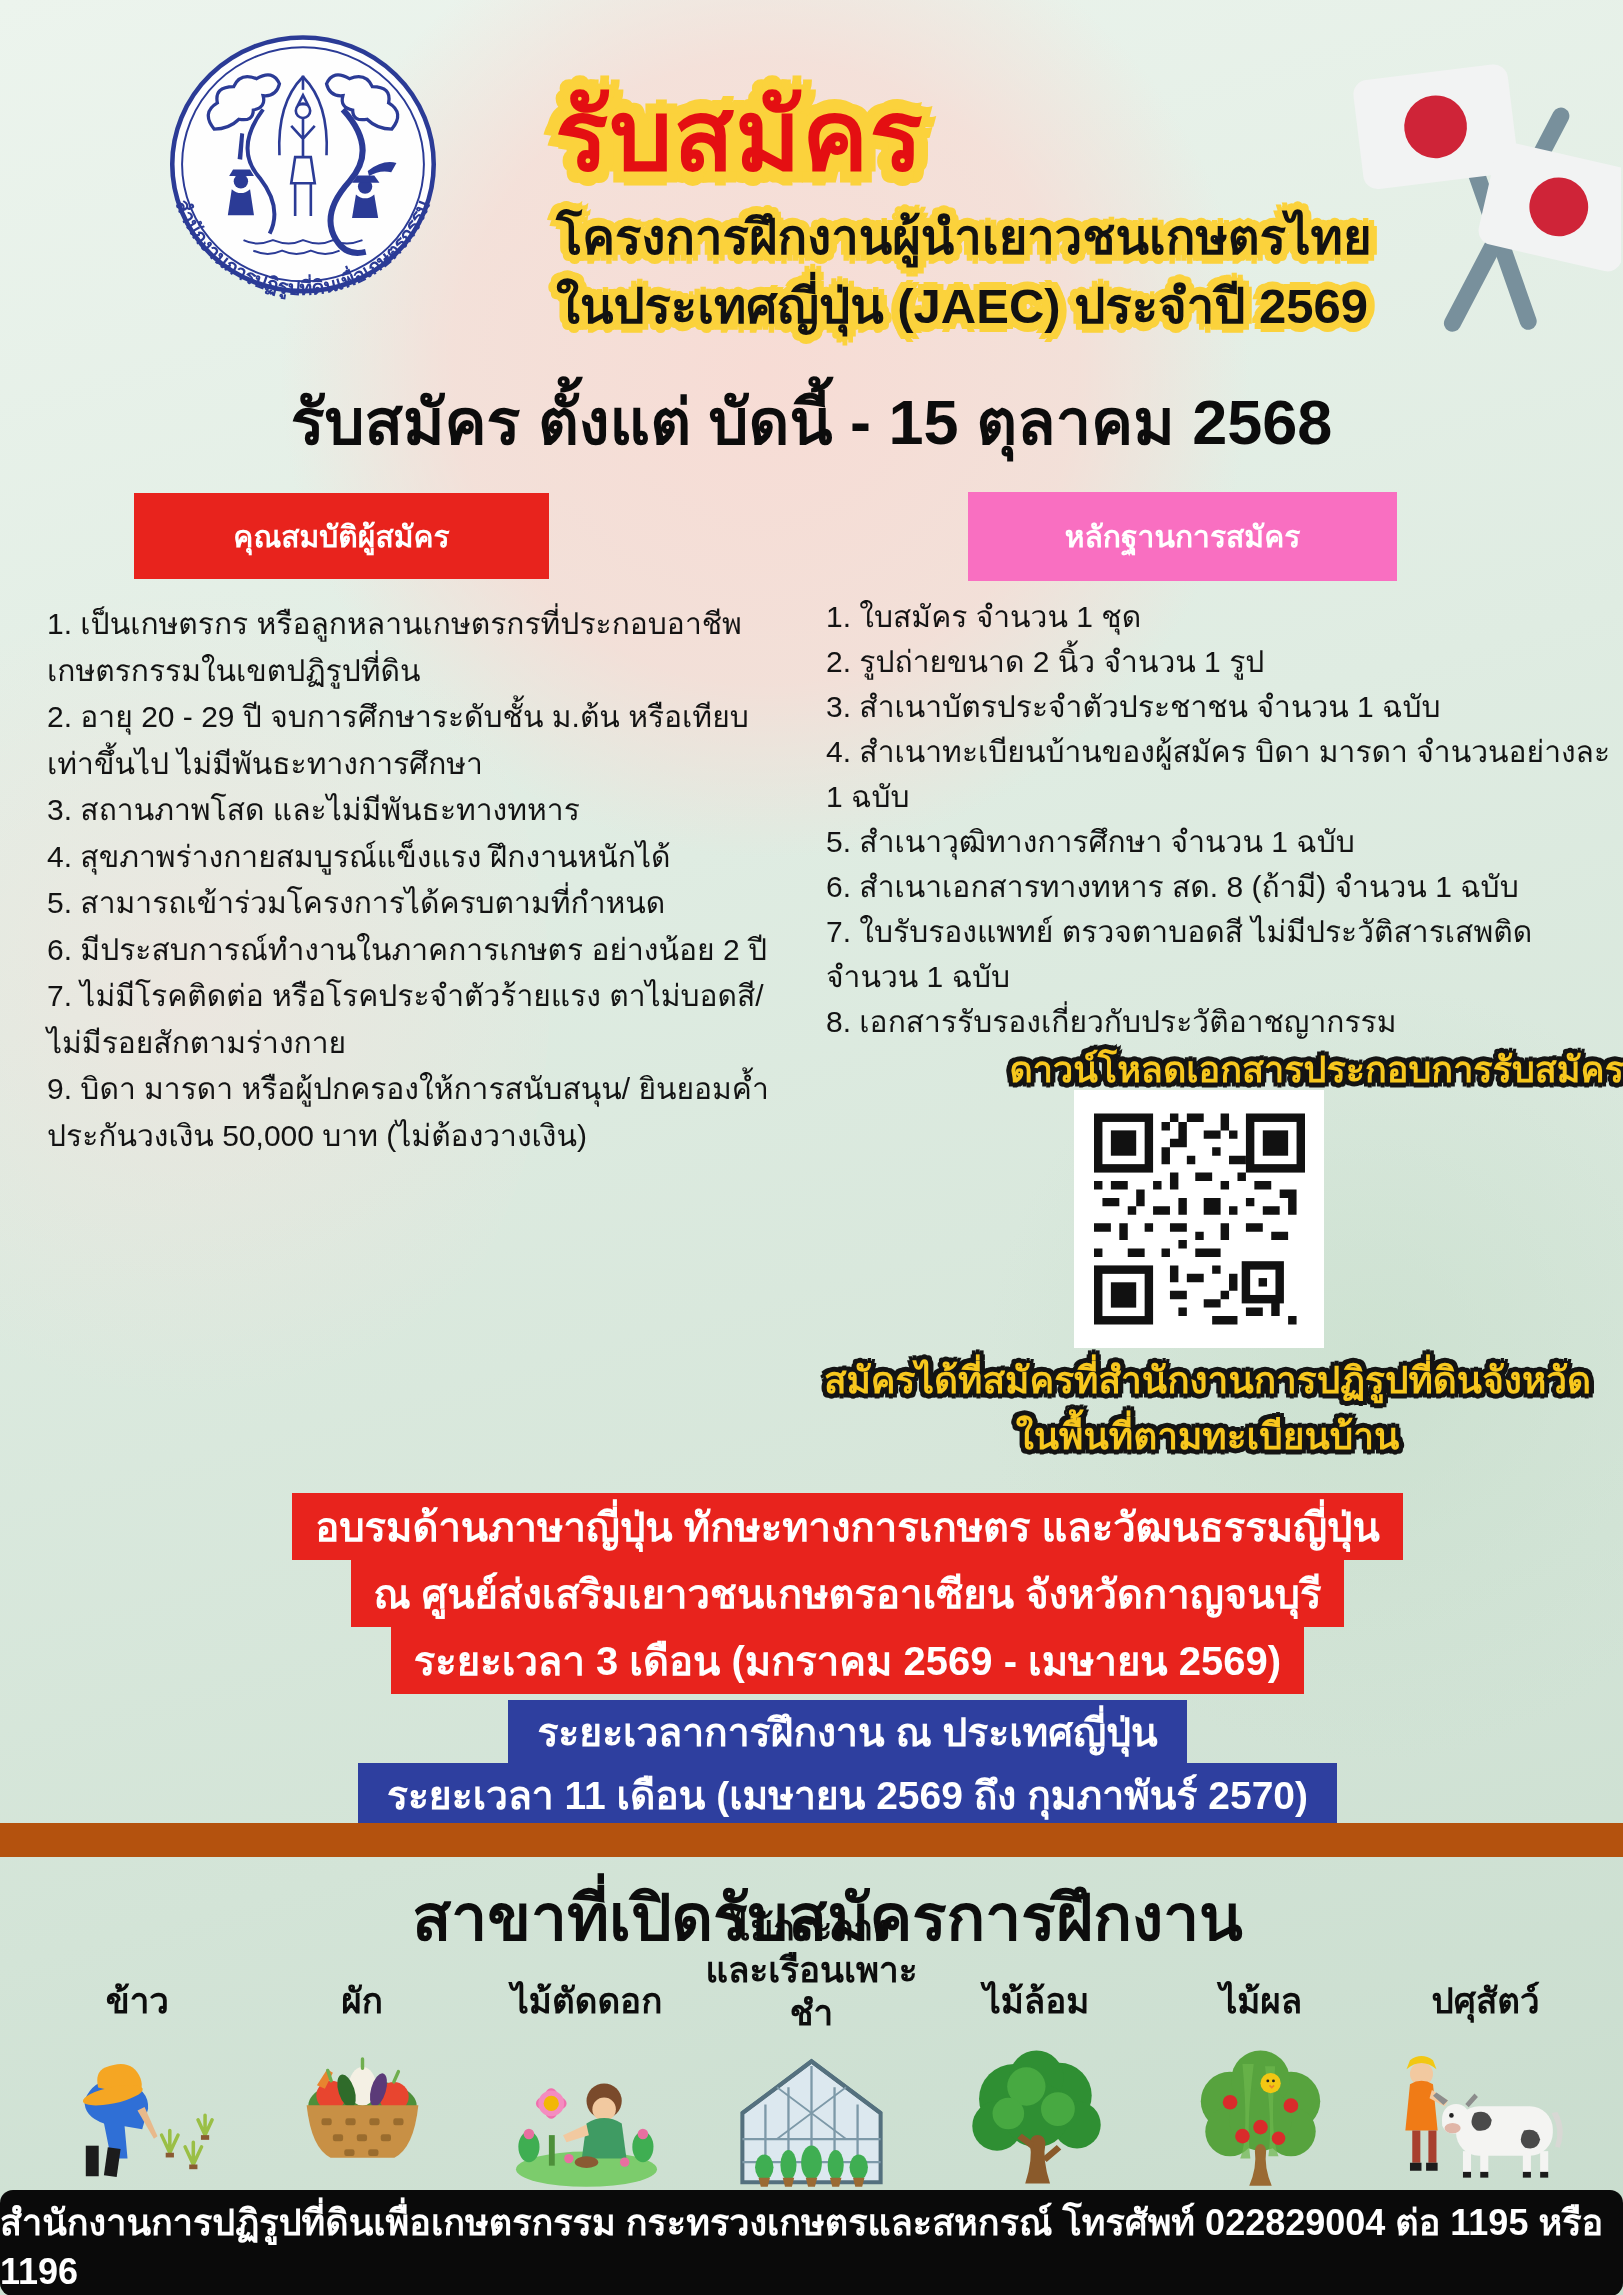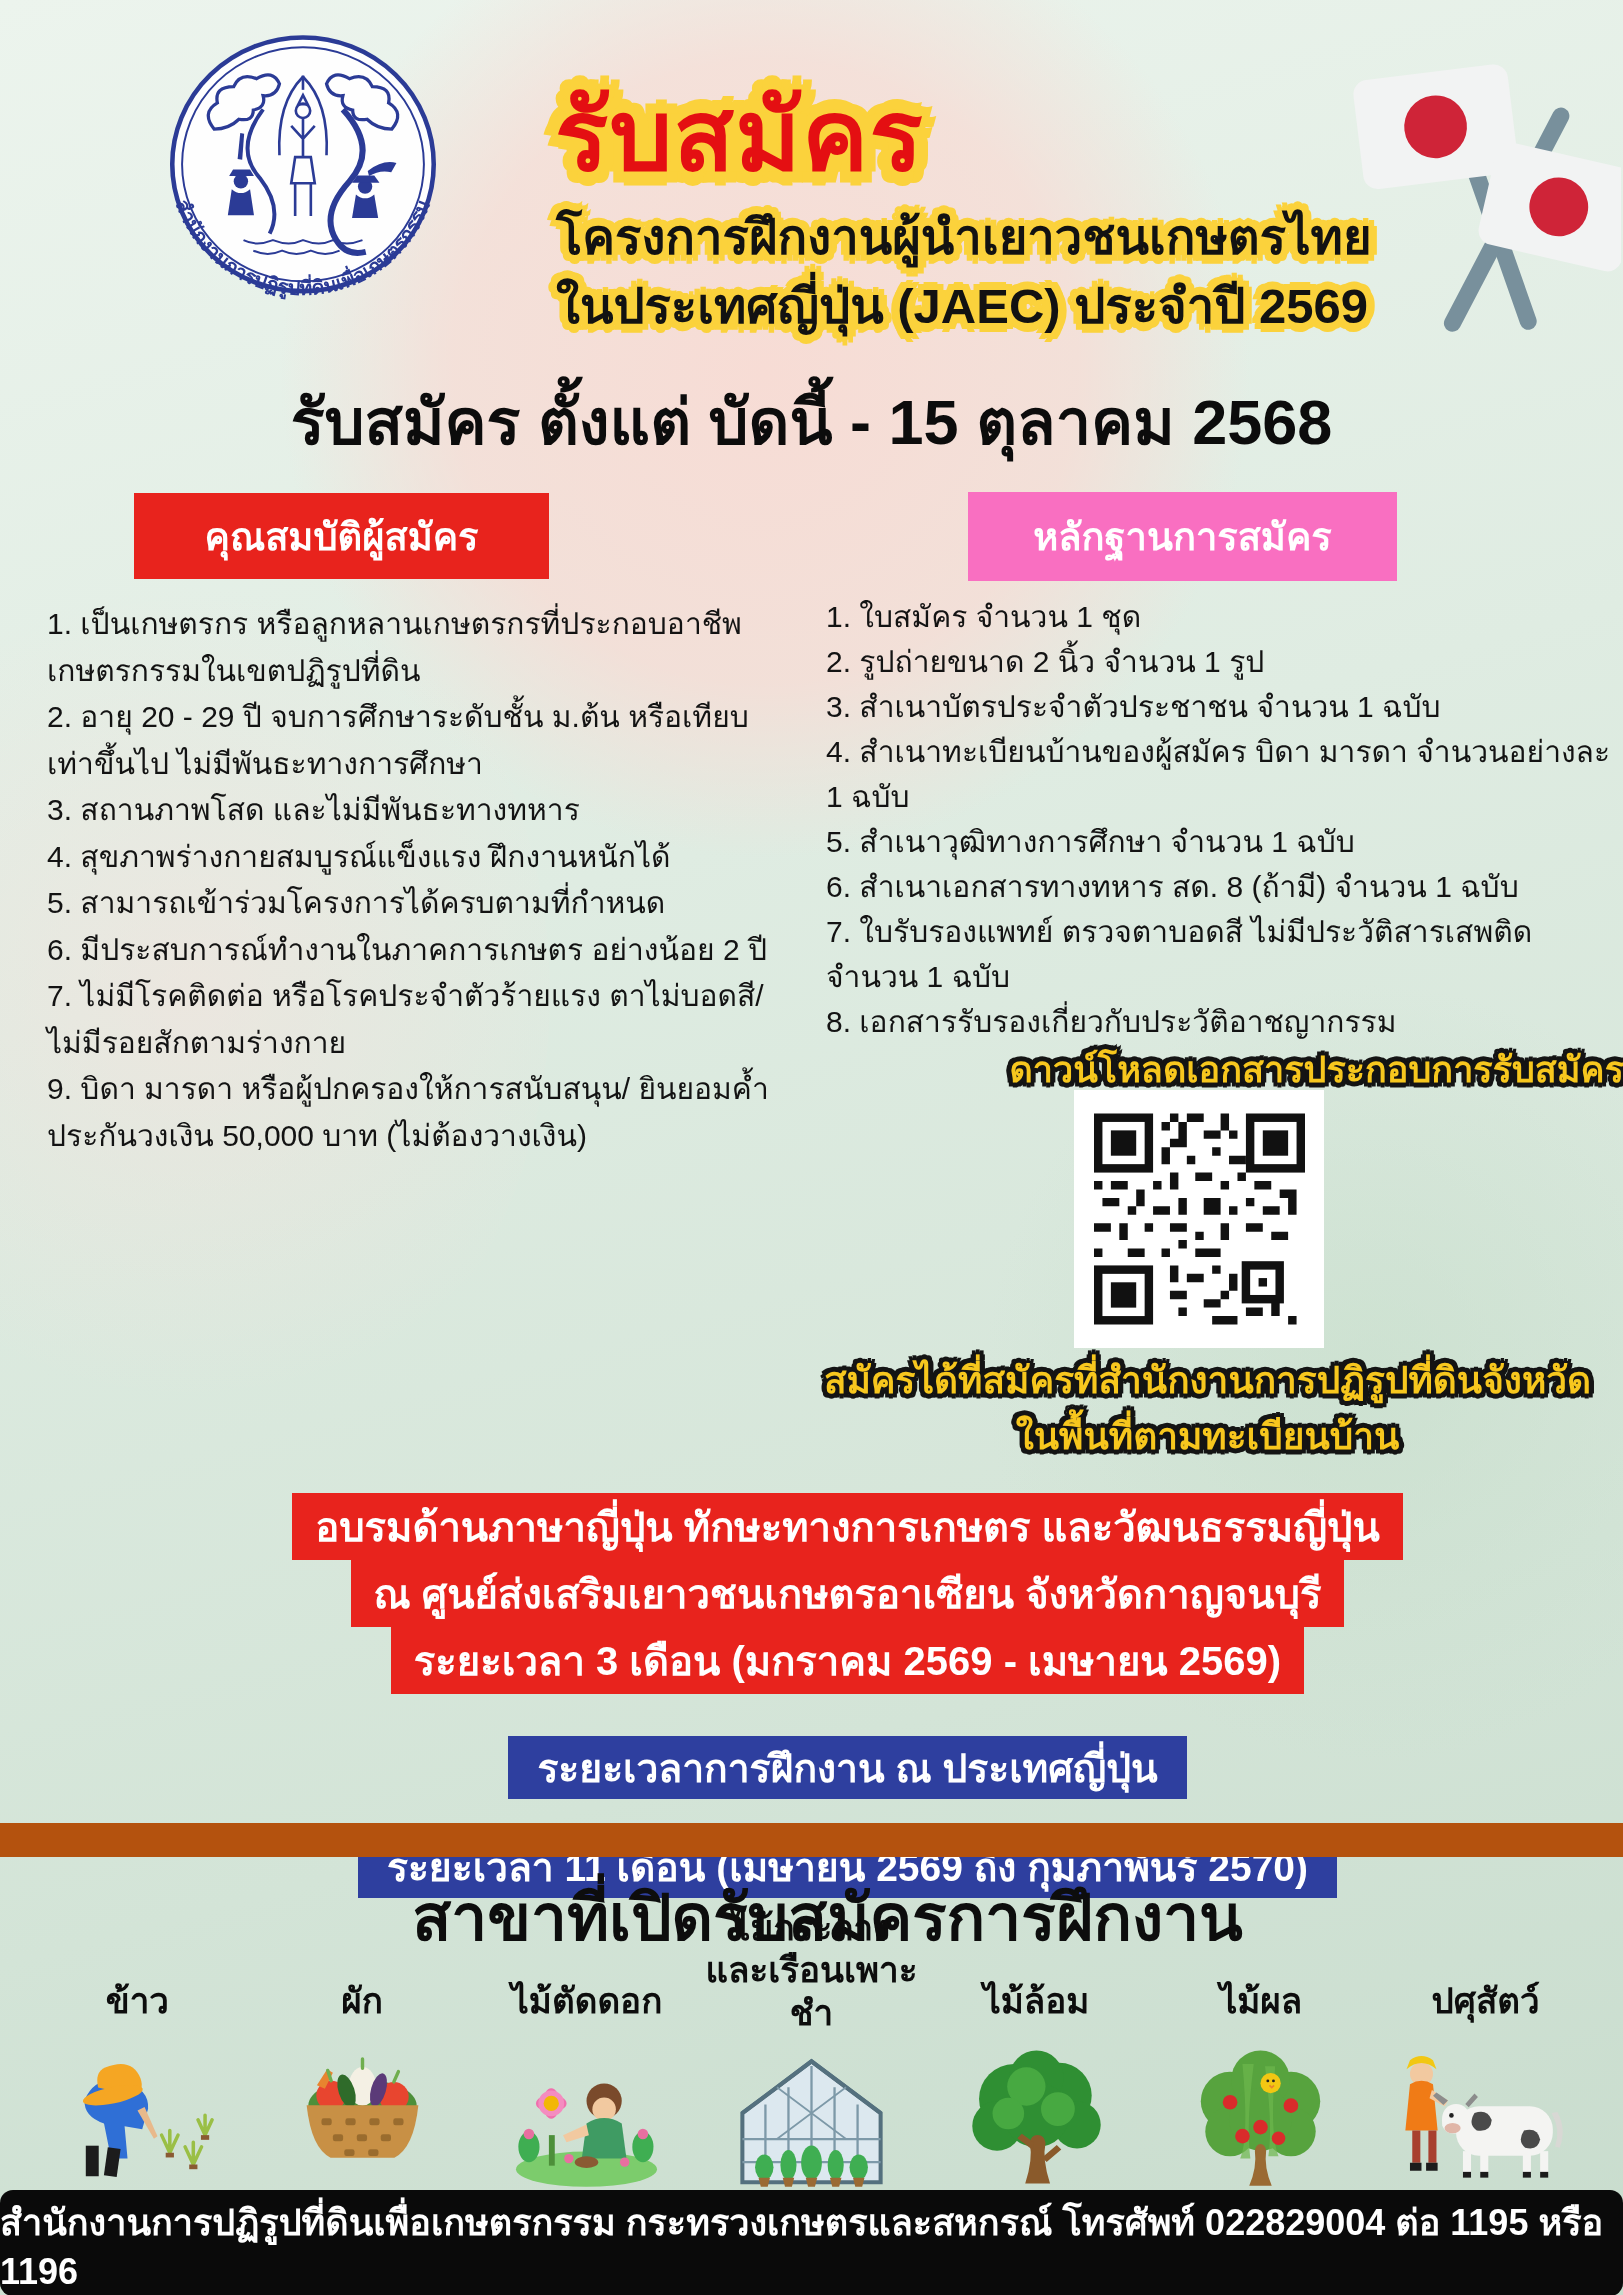--- a/index.html
+++ b/index.html
@@ -34,21 +34,21 @@
       5.9px 5.9px var(--highlight_yellow),5.9px -5.9px var(--highlight_yellow),-5.9px 5.9px var(--highlight_yellow),-5.9px -5.9px var(--highlight_yellow),
       4.6px 0 var(--highlight_yellow),-4.6px 0 var(--highlight_yellow),0 4.6px var(--highlight_yellow),0 -4.6px var(--highlight_yellow),
       3.3px 3.3px var(--highlight_yellow),3.3px -3.3px var(--highlight_yellow),-3.3px 3.3px var(--highlight_yellow),-3.3px -3.3px var(--highlight_yellow);
   }
   .t1{top:198px;} .t2{top:267px;}
 
   .date{position:absolute;left:0;top:372px;width:100%;text-align:center;
     font-size:63px;font-weight:800;color:#0c0c0c;}
 
   .sec-head{position:absolute;display:flex;align-items:center;justify-content:center;
-    color:#fff;font-size:38px;font-weight:800;}
+    color:#fff;font-size:30px;font-weight:800;}
   .sec-head.red{left:134px;top:493px;width:415px;height:86px;background:var(--accent_red);}
   .sec-head.pink{left:968px;top:492px;width:429px;height:89px;background:var(--accent_pink);}
 
   .list{position:absolute;font-size:30px;line-height:1.55;color:#131313;}
   .list p{margin:0;}
   .list.qual{left:47px;top:601px;width:746px;}
   .list.docs{left:826px;top:594px;width:785px;line-height:1.5;}
 
   .download{position:absolute;left:806px;top:1041px;width:818px;text-align:right;
     font-size:36px;font-weight:800;color:#f7c71e;}
@@ -64,21 +64,21 @@
 
   .applyat{position:absolute;left:792px;top:1353px;width:831px;text-align:center;
     font-size:37px;font-weight:800;color:#f7c71e;line-height:1.5;}
 
   .banner{position:absolute;left:0;width:100%;display:flex;flex-direction:column;align-items:center;}
   .banner > div{transform:translateX(36px);color:#fff;font-weight:800;white-space:nowrap;
     display:flex;align-items:center;justify-content:center;}
   .red-banner{top:1493px;}
   .red-banner > div{background:var(--accent_red);font-size:40px;height:67px;padding:0 23px;}
   .blue-banner{top:1700px;}
-  .blue-banner > div{background:var(--accent_blue);font-size:39px;height:63px;padding:0 29px;margin-top:36px;}
+  .blue-banner > div{background:var(--accent_blue);font-size:39px;height:63px;padding:0 29px;}
 
   .orange-bar{position:absolute;left:0;top:1823px;width:100%;height:34px;background:var(--accent_orange);}
 
   .branches-title{position:absolute;left:16px;top:1866px;width:100%;text-align:center;
     font-size:64px;font-weight:800;color:#0d0d0d;}
 
   .branches-row{position:absolute;left:25px;right:25px;top:1915px;height:273px;
     display:flex;justify-content:space-between;}
   .branch{flex:1;display:flex;flex-direction:column;justify-content:flex-end;align-items:center;}
   .blabel{font-size:35px;font-weight:800;color:#0d0d0d;text-align:center;

